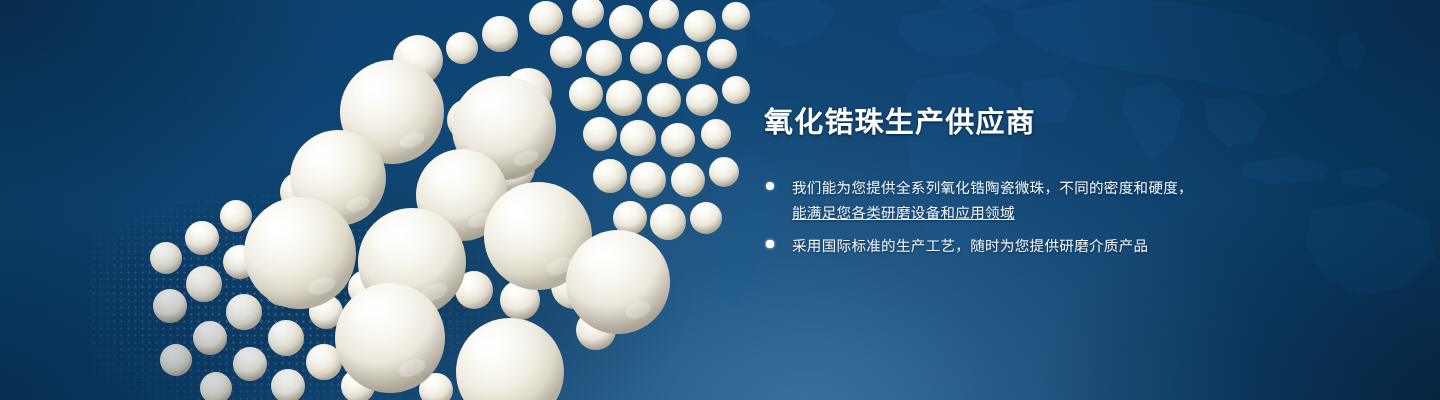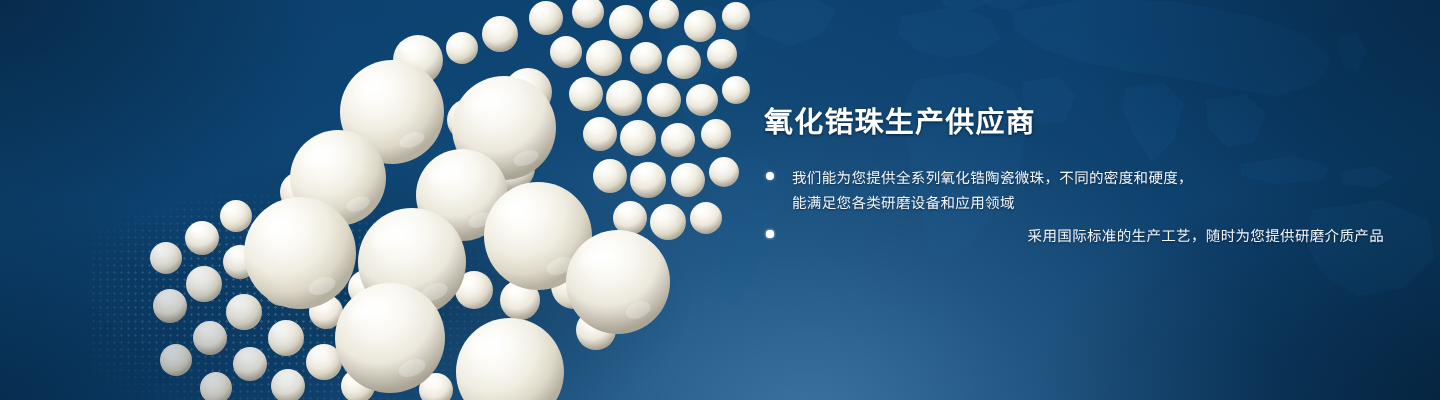--- a/index.html
+++ b/index.html
@@ -105,50 +105,50 @@
     font-size: 29px;
     font-weight: bold;
     line-height: 36px;
     color: #ffffff;
     letter-spacing: 1.2px;
     text-shadow: 0 1px 3px rgba(2,22,42,0.75);
     white-space: nowrap;
   }
 
   .bullets {
-    margin-top: 26px;
+    margin-top: 36px;
     list-style: none;
   }
 
   .bullet-row {
     position: relative;
     padding-left: 28px;
     margin-bottom: 8px;
   }
-  .bullet-row:last-child { margin-bottom: 0; text-align: right; }
+  .bullet-row:last-child { margin-bottom: 0; }
 
   .dot {
     position: absolute;
     left: 2px;
     top: 6px;
     width: 8px;
     height: 8px;
     border-radius: 50%;
     background: #ffffff;
     box-shadow: 0 0 3px rgba(255,255,255,0.55);
   }
 
   .btext {
     font-size: 14.5px;
     line-height: 25px;
     color: #f2f6fa;
     letter-spacing: 0.35px;
     text-shadow: 0 1px 2px rgba(2,22,42,0.6);
   }
-  .btext .l2 { display: block; }
+  .btext .l2 { display: block; text-decoration: underline; }
 </style>
 </head>
 <body>
 
 <div id="banner">
 
   <div class="bg-base"></div>
 
   <div class="bg-map">
     <svg viewBox="0 0 860 420" xmlns="http://www.w3.org/2000/svg" aria-hidden="true">

